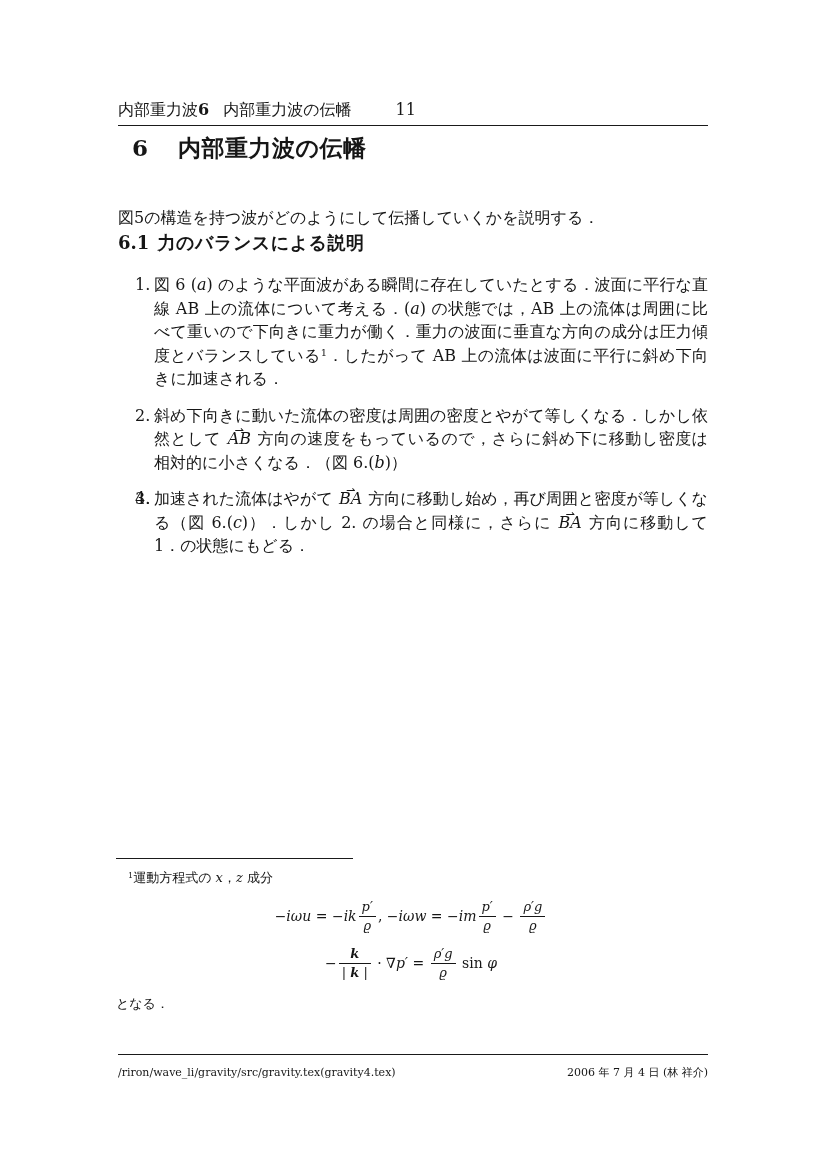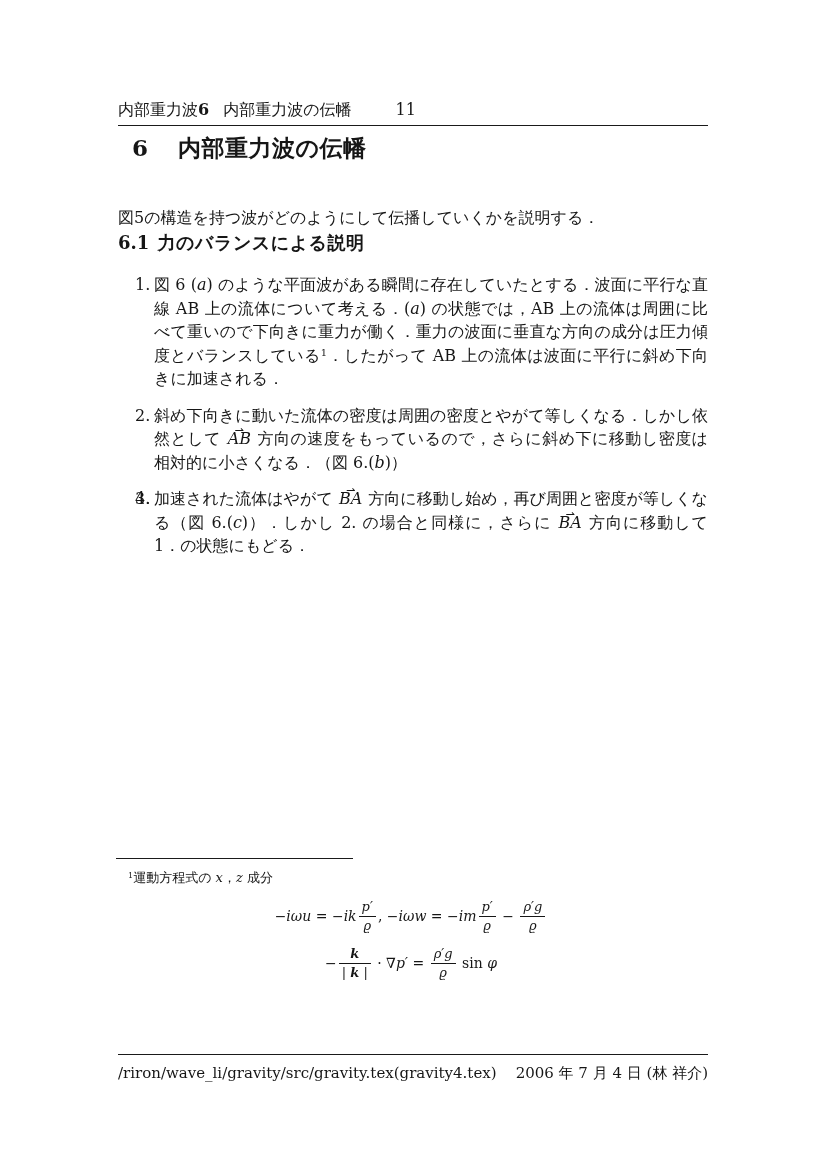--- a/index.html
+++ b/index.html
@@ -73,21 +73,21 @@
   .fn-rule { width:237px; height:0; border-top:1px solid #1a1a1a; margin-bottom:9px; }
   .fn-line1 { padding-left:12px; }
   .fn-eq { text-align:center; font-size:14px; margin:13px 0; }
   .fn-eq .frac { font-size:13px; }
 
   
   .footer {
     position:absolute; left:118px; top:1054px; width:590px;
     border-top:1px solid #1a1a1a; padding-top:8px;
     display:flex; justify-content:space-between; align-items:baseline;
-    font-size:15px; line-height:20px;
+    font-size:11px; line-height:20px;
   }
 </style>
 </head>
 <body>
 
 <div class="page">
 
   <div class="header">
     <span class="hdr-jp">内部重力波</span>
     <span class="hdr-right">
@@ -125,20 +125,21 @@
       <span class="onum">4.</span>
       <span>加速された流体はやがて <span class="vec">BA</span> 方向に移動し始め，再び周囲と密度が等しくなる（図 6.(<span class="mi">c</span>)）．しかし 2. の場合と同様に，さらに <span class="vec">BA</span> 方向に移動して 1．の状態にもどる．</span>
     </div>
   </div>
 
   <div class="footnote">
     <div class="fn-rule"></div>
     <div class="fn-line1"><sup class="fnmark">1</sup>運動方程式の <span class="mi">x</span>，<span class="mi">z</span> 成分</div>
     <div class="fn-eq"><span class="mi">−iωu</span> = <span class="mi">−ik</span><span class="frac"><span class="num"><span class="mi">p′</span></span><span class="den"><span class="mi">ϱ</span></span></span>,  <span class="mi">−iωw</span> = <span class="mi">−im</span><span class="frac"><span class="num"><span class="mi">p′</span></span><span class="den"><span class="mi">ϱ</span></span></span> − <span class="frac"><span class="num"><span class="mi">ρ′g</span></span><span class="den"><span class="mi">ϱ</span></span></span></div>
     <div class="fn-eq">−<span class="frac"><span class="num"><span class="mb">k</span></span><span class="den">| <span class="mb">k</span> |</span></span> · ∇<span class="mi">p′</span> = <span class="frac"><span class="num"><span class="mi">ρ′g</span></span><span class="den"><span class="mi">ϱ</span></span></span> sin <span class="mi">φ</span></div>
+    <div>となる．</div>
   </div>
 
   <div class="footer">
     <span>/riron/wave_li/gravity/src/gravity.tex(gravity4.tex)</span>
     <span>2006 年 7 月 4 日 (林 祥介)</span>
   </div>
 
 </div>
 
 </body></html>

